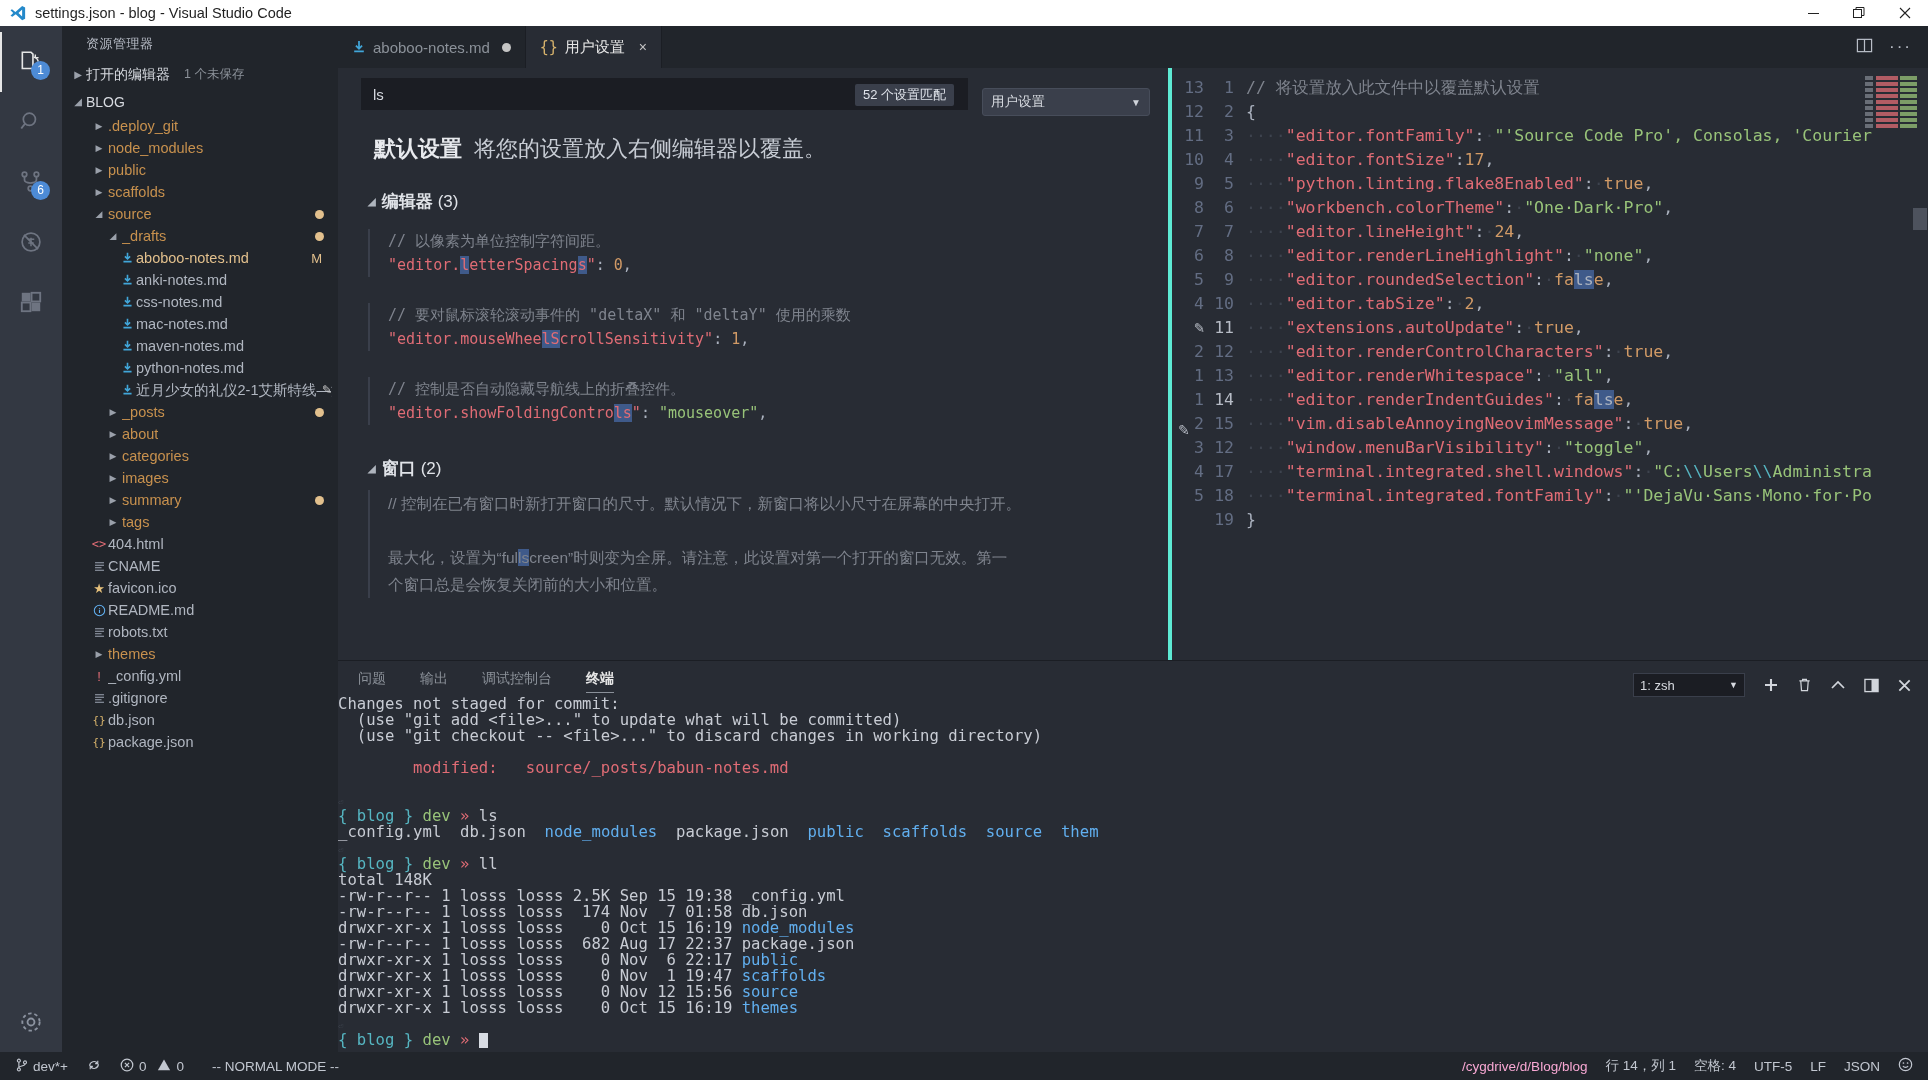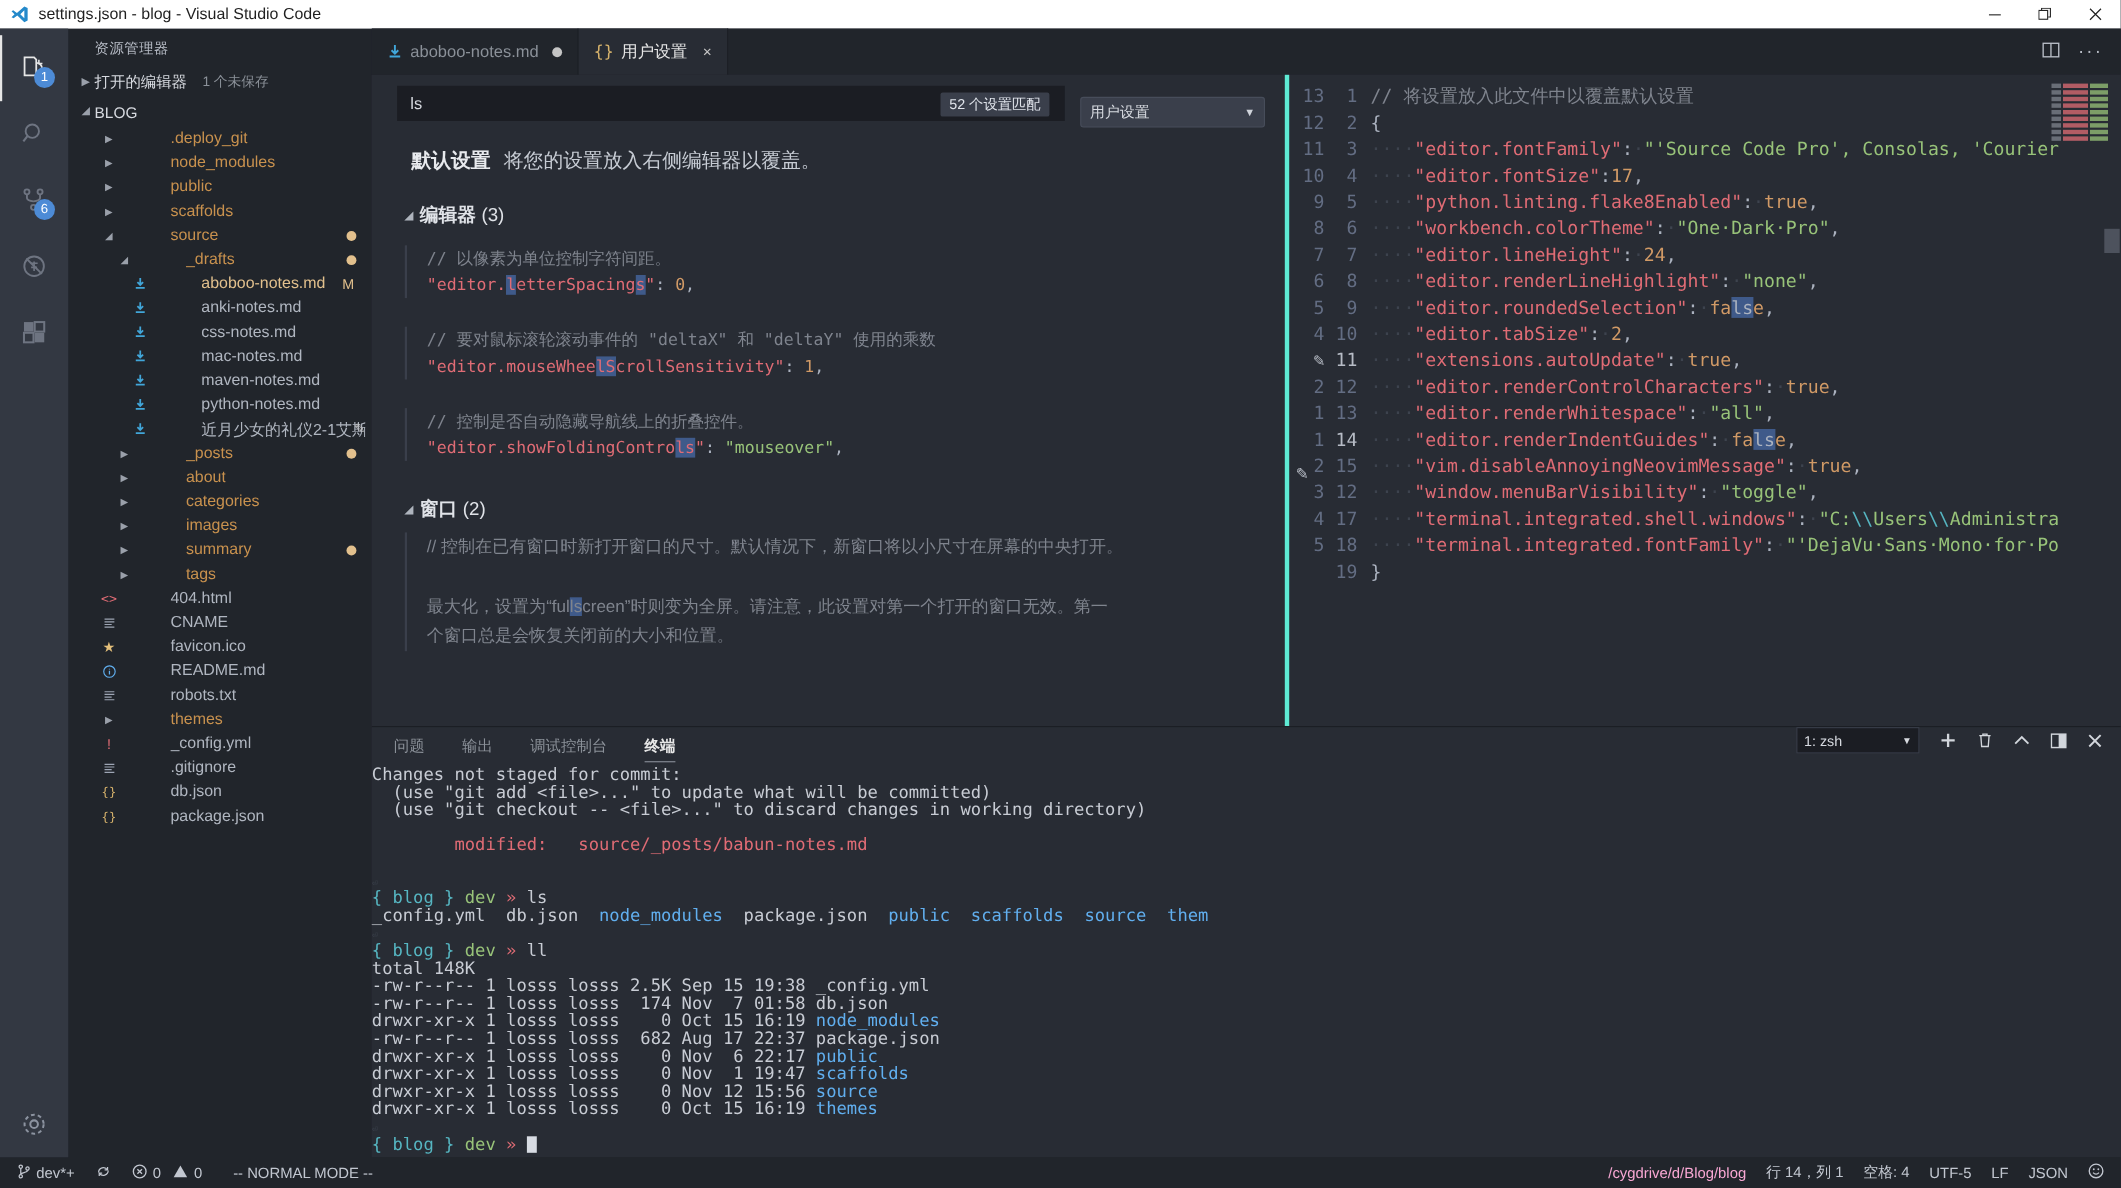--- a/index.html
+++ b/index.html
@@ -63,21 +63,21 @@
   }
   .twisty { width: 16px; text-align: center; font-size: 10px; color: #9aa0aa; flex: 0 0 16px; line-height: 1; }
   .open-ed-count { margin-left: 14px; font-size: 12.5px; color: #8b9199; }
   .tree { overflow: hidden; }
   .tree-row {
     height: 22px; display: flex; align-items: center; font-size: 14.5px;
     color: #9da5b4; white-space: nowrap; position: relative; padding-right: 6px;
   }
   .tree-row .ind { flex: 0 0 auto; }
   .tree-row .ticon { width: 18px; flex: 0 0 18px; display: flex; align-items: center; justify-content: center; }
-  .tree-row .tlabel { overflow: hidden; text-overflow: clip; margin-left: 47px; }
+  .tree-row .tlabel { overflow: hidden; text-overflow: clip; }
   .tree-row.folder .tlabel { color: #c8914e; }
   .tree-row.file .tlabel { color: #b0b6c0; }
   .tree-row .dot { width: 9px; height: 9px; border-radius: 50%; background: #e2c08d; position: absolute; right: 14px; }
   .tree-row .modmark { position: absolute; right: 16px; color: #e2c08d; font-size: 13px; }
   .tree-row .pencil { position: absolute; right: 6px; color: #c8c8c8; font-size: 12px; }
 
   
   .main { flex: 1 1 auto; display: flex; flex-direction: column; min-width: 0; background: #282c34; }
 
   
@@ -106,21 +106,21 @@
     font-size: 13px; padding: 2px 8px; border-radius: 2px; white-space: nowrap;
   }
   .scope-select {
     margin: 10px 18px 0 14px; width: 168px; height: 28px; background: #3a3f4b; color: #d7dae0;
     border: 1px solid #474d5a; border-radius: 3px; font-size: 13.5px; padding: 0 8px;
     display: flex; align-items: center; justify-content: space-between; flex: 0 0 auto;
   }
   .scope-select .caret { font-size: 10px; color: #cfd3da; }
 
   .settings-body { flex: 1 1 auto; overflow: hidden; padding: 18px 0 0 0; }
-  .default-hdr { padding-left: 36px; font-size: 18px; color: #c7ccd4; margin-bottom: 26px; }
+  .default-hdr { padding-left: 36px; font-size: 22px; color: #c7ccd4; margin-bottom: 26px; }
   .default-hdr b { color: #e8eaee; font-weight: bold; margin-right: 12px; }
   .group-hdr {
     padding-left: 30px; font-size: 17px; color: #e0e3e8; font-weight: bold;
     display: flex; align-items: center; margin-bottom: 16px;
   }
   .group-hdr .gtwist { font-size: 10px; color: #aeb4bd; margin-right: 6px; }
   .group-hdr .gcount { font-weight: normal; margin-left: 5px; }
   .setting-block {
     margin: 0 0 26px 30px; padding-left: 18px; border-left: 2px solid #3a3f4b;
     font-family: "DejaVu Sans Mono", monospace; font-size: 15px; line-height: 24px;
@@ -154,21 +154,21 @@
   .codelines .kw { color: #d19a66; }
   .codelines .ws { color: #3d434e; }
   .codelines .esc { color: #56b6c2; }
   .minimap { position: absolute; right: 0; top: 6px; width: 66px; height: 120px; opacity: .75; }
   .mm-line { height: 4px; margin: 2px 3px; background: linear-gradient(90deg,#7f848e 0 14%, transparent 14% 18%, #e06c75 18% 55%, transparent 55% 58%, #98c379 58% 86%, transparent 86%); }
   .pane-json .pencil-gutter { position: absolute; left: 6px; top: 354px; color: #b9bec7; font-size: 14px; }
   .json-scroll { position: absolute; right: 1px; top: 140px; width: 14px; height: 22px; background: #4d525d; }
 
   
   .panel { height: 392px; flex: 0 0 392px; background: #282c34; border-top: 1px solid #1b1e24; display: flex; flex-direction: column; }
-  .panel-head { height: 36px; flex: 0 0 36px; display: flex; align-items: flex-start; padding-left: 20px; position: relative; }
+  .panel-head { height: 36px; flex: 0 0 36px; display: flex; align-items: flex-end; padding-left: 20px; position: relative; }
   .ptab { font-size: 14px; color: #8b9199; margin-right: 34px; position: relative; height: 36px; display: flex; align-items: center; }
   .ptab.active { color: #e6e6e6; font-weight: bold; }
   .ptab.active:after { content: ""; position: absolute; left: 0; right: 0; bottom: 4px; height: 1px; background: #8a9099; }
   .panel-actions { margin-left: auto; display: flex; align-items: center; gap: 18px; padding-right: 16px; }
   .term-select {
     width: 112px; height: 24px; background: #1b1d23; border: 1px solid #3a3f4b; color: #d7dae0;
     font-size: 13px; display: flex; align-items: center; justify-content: space-between; padding: 0 6px;
   }
   .term-select .caret { font-size: 9px; }
   .pa-icon { color: #d2d6dc; font-size: 16px; line-height: 1; display: flex; align-items: center; }

